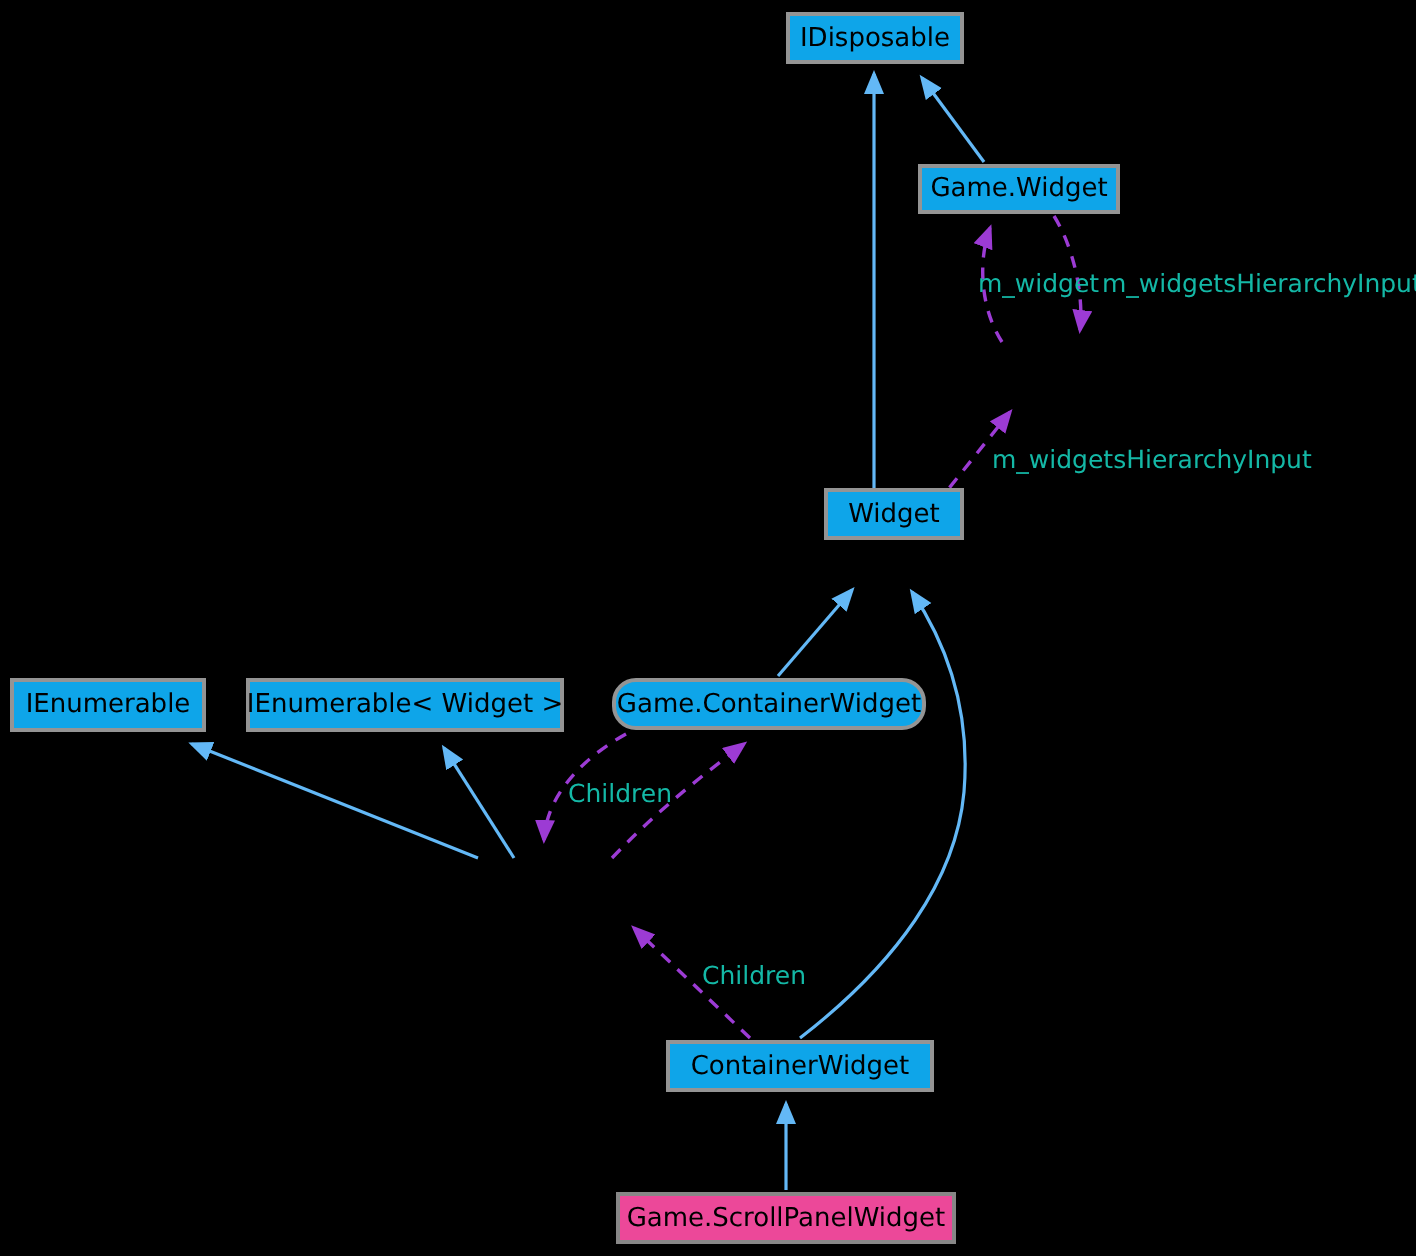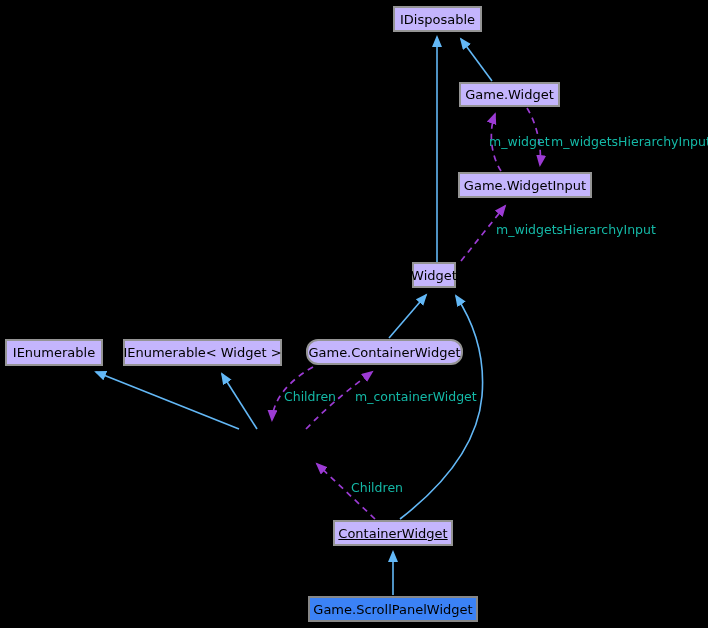--- a/index.html
+++ b/index.html
@@ -4,25 +4,25 @@
 <style>
   html,body { margin:0; padding:0; background:#000; }
   .stage {
     position:relative; width:708px; height:628px;
     background:#000; overflow:hidden;
     font-family:"DejaVu Sans", sans-serif;
   }
   .edges { position:absolute; left:0; top:0; width:708px; height:628px; }
   .node {
     position:absolute; box-sizing:border-box;
-    background:#c4b5fd; border:2px solid #949494; color:#000;
+    background:#0ea5e9; border:2px solid #949494; color:#000;
     display:flex; align-items:center; justify-content:center;
     font-size:13px; white-space:nowrap; cursor:pointer;
   }
-  .node.focus { background:#3b82f6; border-color:#878787; }
+  .node.focus { background:#ec4899; border-color:#878787; }
   .elabel {
     position:absolute; color:#14b8a6; font-size:12.5px; white-space:nowrap;
   }
 </style>
 </head>
 <body>
 
 <div class="stage">
 
   <svg class="edges" width="708" height="628" viewBox="0 0 708 628" xmlns="http://www.w3.org/2000/svg">
@@ -50,28 +50,26 @@
       <path d="M 527,108 C 537,124 542,148 540,165" marker-end="url(#arrow-purple)"></path>
       <path d="M 461,261 L 505,206" marker-end="url(#arrow-purple)"></path>
       <path d="M 313,367 C 288,381 273,400 272,420" marker-end="url(#arrow-purple)"></path>
       <path d="M 306,429 C 330,404 352,387 372,372" marker-end="url(#arrow-purple)"></path>
       <path d="M 375,519 L 317,464" marker-end="url(#arrow-purple)"></path>
     </g>
   </svg>
 
   <div class="node" style="left:393px; top:6px;  width:89px;  height:26px;">IDisposable</div>
   <div class="node" style="left:459px; top:82px; width:101px; height:25px;">Game.Widget</div>
-  <div class="node" style="left:458px; top:172px; width:134px; height:26px;">Game.WidgetInput</div>
-  <div class="node" style="left:412px; top:262px; width:44px; height:26px;">Widget</div>
+  <div class="node" style="left:412px; top:244px; width:70px; height:26px;">Widget</div>
   <div class="node" style="left:123px; top:339px; width:159px; height:27px;">IEnumerable&lt; Widget &gt;</div>
   <div class="node" style="left:5px;   top:339px; width:98px;  height:27px;">IEnumerable</div>
   <div class="node" style="left:306px; top:339px; width:157px; height:26px;border-radius:12px;">Game.ContainerWidget</div>
-  <div class="node" style="left:333px; top:520px; width:120px; height:26px;text-decoration:underline;">ContainerWidget</div>
+  <div class="node" style="left:333px; top:520px; width:134px; height:26px;">ContainerWidget</div>
   <div class="node focus" style="left:308px; top:596px; width:170px; height:26px;">Game.ScrollPanelWidget</div>
 
   <span class="elabel" style="left:489px; top:134px;">m_widget</span>
   <span class="elabel" style="left:551px; top:134px;">m_widgetsHierarchyInput</span>
   <span class="elabel" style="left:496px; top:222px;">m_widgetsHierarchyInput</span>
   <span class="elabel" style="left:284px; top:389px;">Children</span>
-  <span class="elabel" style="left:355px; top:389px;">m_containerWidget</span>
   <span class="elabel" style="left:351px; top:480px;">Children</span>
 
 </div>
 
 </body></html>

